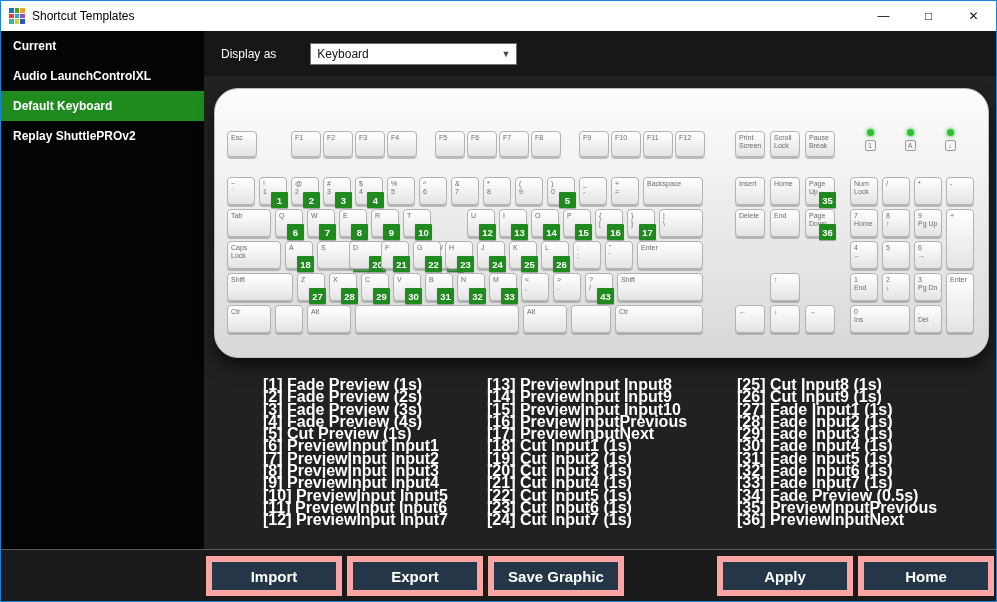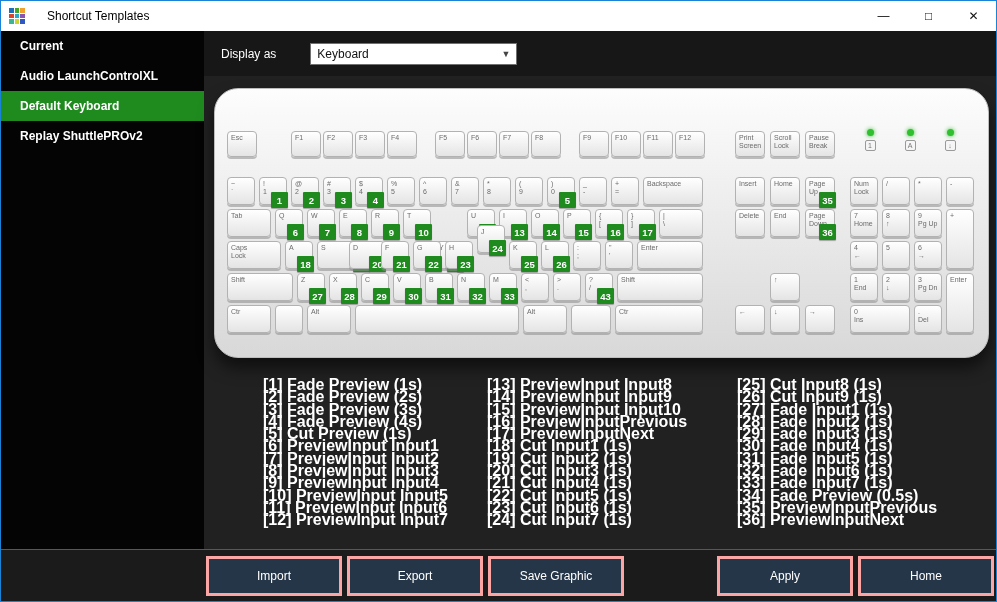--- a/index.html
+++ b/index.html
@@ -2,45 +2,45 @@
 <html><head>
 <meta charset="utf-8">
 <style>
   * { margin:0; padding:0; box-sizing:border-box; }
   html,body { width:997px; height:602px; }
   body { font-family:"Liberation Sans", sans-serif; background:#3a3a3a; }
   .window { width:997px; height:602px; border:1px solid #1883d7; display:flex; flex-direction:column; background:#212121; overflow:hidden; }
   .titlebar { flex:0 0 30px; background:#ffffff; display:flex; align-items:center; }
   .app-icon { width:16px; height:16px; margin-left:8px; display:grid; grid-template-columns:repeat(3,1fr); grid-template-rows:repeat(3,1fr); gap:1px; }
   .app-icon span { display:block; }
-  .title { font-size:12px; color:#000; margin-left:22px; }
+  .title { font-size:12px; color:#000; margin-left:7px; }
   .win-controls { margin-left:auto; display:flex; height:100%; }
   .win-btn { width:45px; height:100%; display:flex; align-items:center; justify-content:center; font-size:12px; color:#111; cursor:pointer; }
   .body { flex:1; display:flex; min-height:0; }
   .sidebar { flex:0 0 203px; background:#040404; }
-  .side-item { height:30px; line-height:30px; padding-left:19px; color:#fff; font-size:12px; font-weight:bold; cursor:pointer; white-space:nowrap; }
+  .side-item { height:30px; line-height:30px; padding-left:12px; color:#fff; font-size:12px; font-weight:bold; cursor:pointer; white-space:nowrap; }
   .side-item.selected { background:#1f8b1f; }
   .right { flex:1; display:flex; flex-direction:column; min-width:0; }
   .topbar { flex:0 0 45px; background:#171717; display:flex; align-items:center; }
   .display-label { color:#fff; font-weight:normal; font-size:12px; margin-left:17px; }
   .dropdown { margin-left:34px; width:207px; height:22px; background:#fff; border:1px solid #707070; display:flex; align-items:center; font-size:12px; color:#111; padding-left:6px; position:relative; cursor:pointer; }
   .dropdown .chev { position:absolute; right:6px; color:#444; font-size:9px; }
   .main { flex:1; position:relative; background:#212121; }
   .kbd { position:absolute; left:10px; top:12px; width:775px; height:270px; background:linear-gradient(#fdfdfd,#d8d8d8); border:1px solid #bdbdbd; border-radius:24px; box-shadow:0 10px 16px rgba(0,0,0,.55); }
   .key { position:absolute; background:linear-gradient(#ffffff,#e4e4e4); border:1px solid #b2b2b2; border-radius:4px; box-shadow:0 2px 0 rgba(140,140,140,.55); }
   .klabel { position:absolute; top:2px; left:3px; font-size:7px; line-height:7.5px; color:#6b6b6b; white-space:pre-line; }
   .kbadge { position:absolute; right:-2px; bottom:-4px; width:17px; height:16px; background:#1f8b1f; color:#fff; font-size:9.5px; font-weight:bold; display:flex; align-items:center; justify-content:center; border-radius:1px; box-shadow:0 1px 1px rgba(0,0,0,.3); }
   .led { position:absolute; width:14px; display:flex; flex-direction:column; align-items:center; gap:4px; }
   .led .dot { width:7px; height:7px; border-radius:50%; background:#2fbf2f; box-shadow:0 0 4px #2fbf2f; }
   .led .lic { width:11px; height:11px; border:1px solid #9a9a9a; border-radius:2px; font-size:7px; line-height:9px; text-align:center; color:#777; }
   .lists { position:absolute; left:0; top:303px; width:100%; color:#fff; }
   .col { position:absolute; top:0; }
   .sline { font-size:16px; font-weight:bold; line-height:12.3px; white-space:nowrap; }
   .footer { flex:0 0 52px; background:#1b1b1b; border-top:1px solid #585858; position:relative; }
-  .fbtn { position:absolute; top:6px; height:40px; width:136px; background:#253649; border:3px solid #fca5a5; color:#fff; font-size:12px; font-weight:normal; display:flex; align-items:center; justify-content:center; cursor:pointer; }
+  .fbtn { position:absolute; top:6px; height:40px; width:136px; background:#253649; border:6px solid #fca5a5; color:#fff; font-size:15px; font-weight:bold; display:flex; align-items:center; justify-content:center; cursor:pointer; }
 </style>
 </head>
 <body>
 
 <div class="window">
   <div class="titlebar">
     <div class="app-icon" id="applogo">
         <span style="background: rgb(29, 111, 186);"></span>
         <span style="background: rgb(65, 166, 42);"></span>
         <span style="background: rgb(240, 162, 46);"></span>
@@ -265,21 +265,21 @@
               <span class="kbadge">21</span>
             </div>
             <div class="key" style="left: 198px; top: 152px; width: 28px; height: 28px;">
               <span class="klabel">G</span>
               <span class="kbadge">22</span>
             </div>
             <div class="key" style="left: 230px; top: 152px; width: 28px; height: 28px;">
               <span class="klabel">H</span>
               <span class="kbadge">23</span>
             </div>
-            <div class="key" style="left: 262px; top: 136px; width: 28px; height: 28px;">
+            <div class="key" style="left: 262px; top: 152px; width: 28px; height: 28px;">
               <span class="klabel">J</span>
               <span class="kbadge">24</span>
             </div>
             <div class="key" style="left: 294px; top: 152px; width: 28px; height: 28px;">
               <span class="klabel">K</span>
               <span class="kbadge">25</span>
             </div>
             <div class="key" style="left: 326px; top: 152px; width: 28px; height: 28px;">
               <span class="klabel">L</span>
               <span class="kbadge">26</span>

